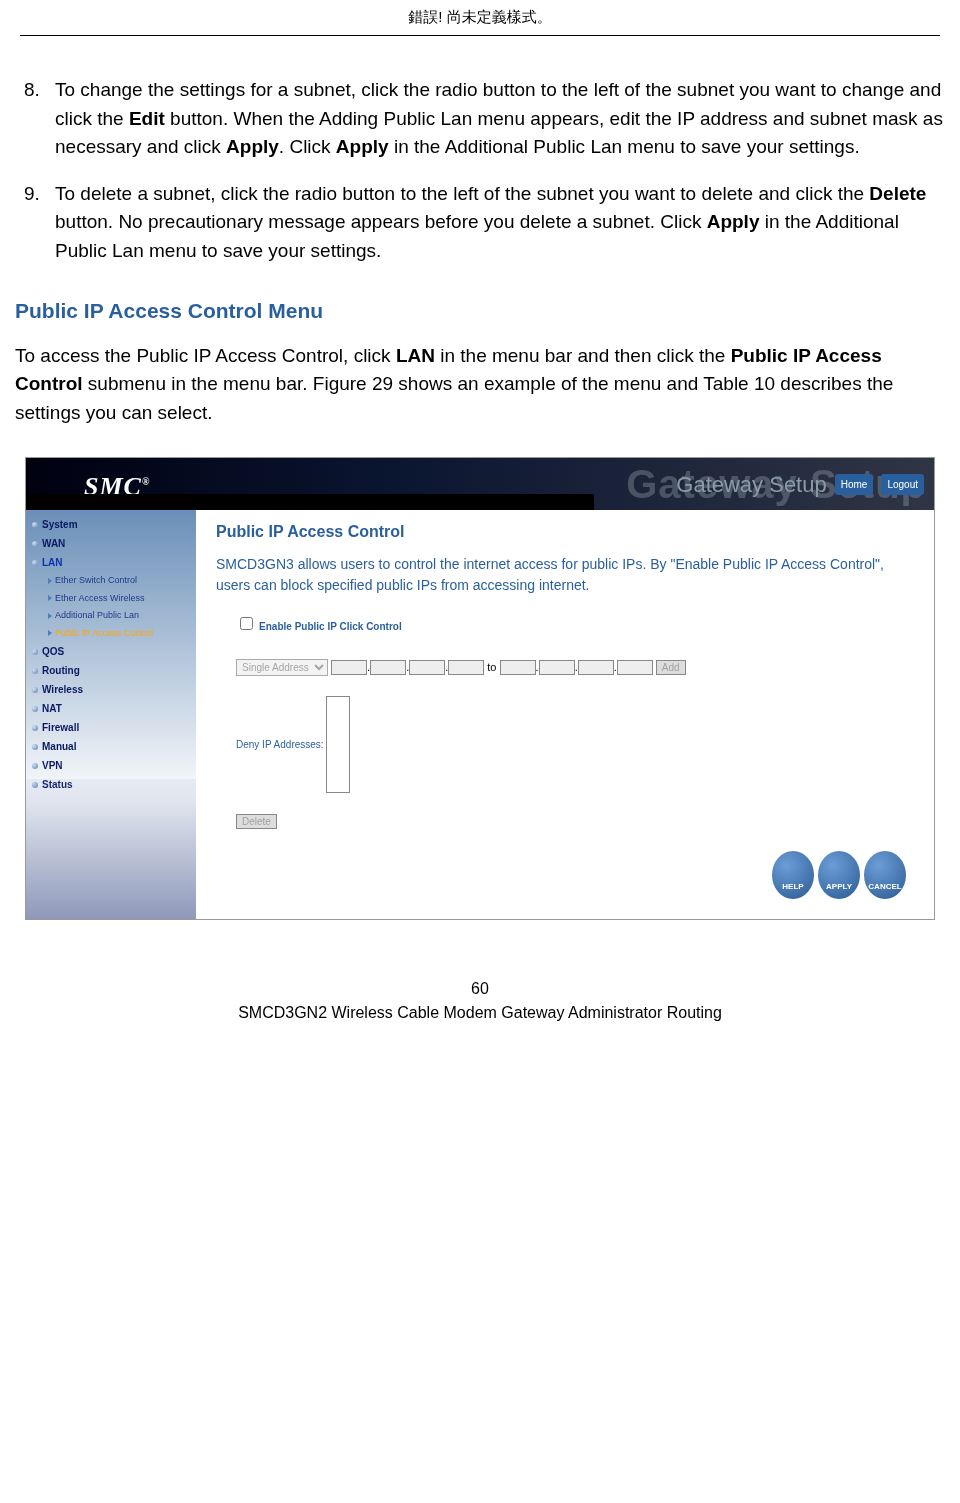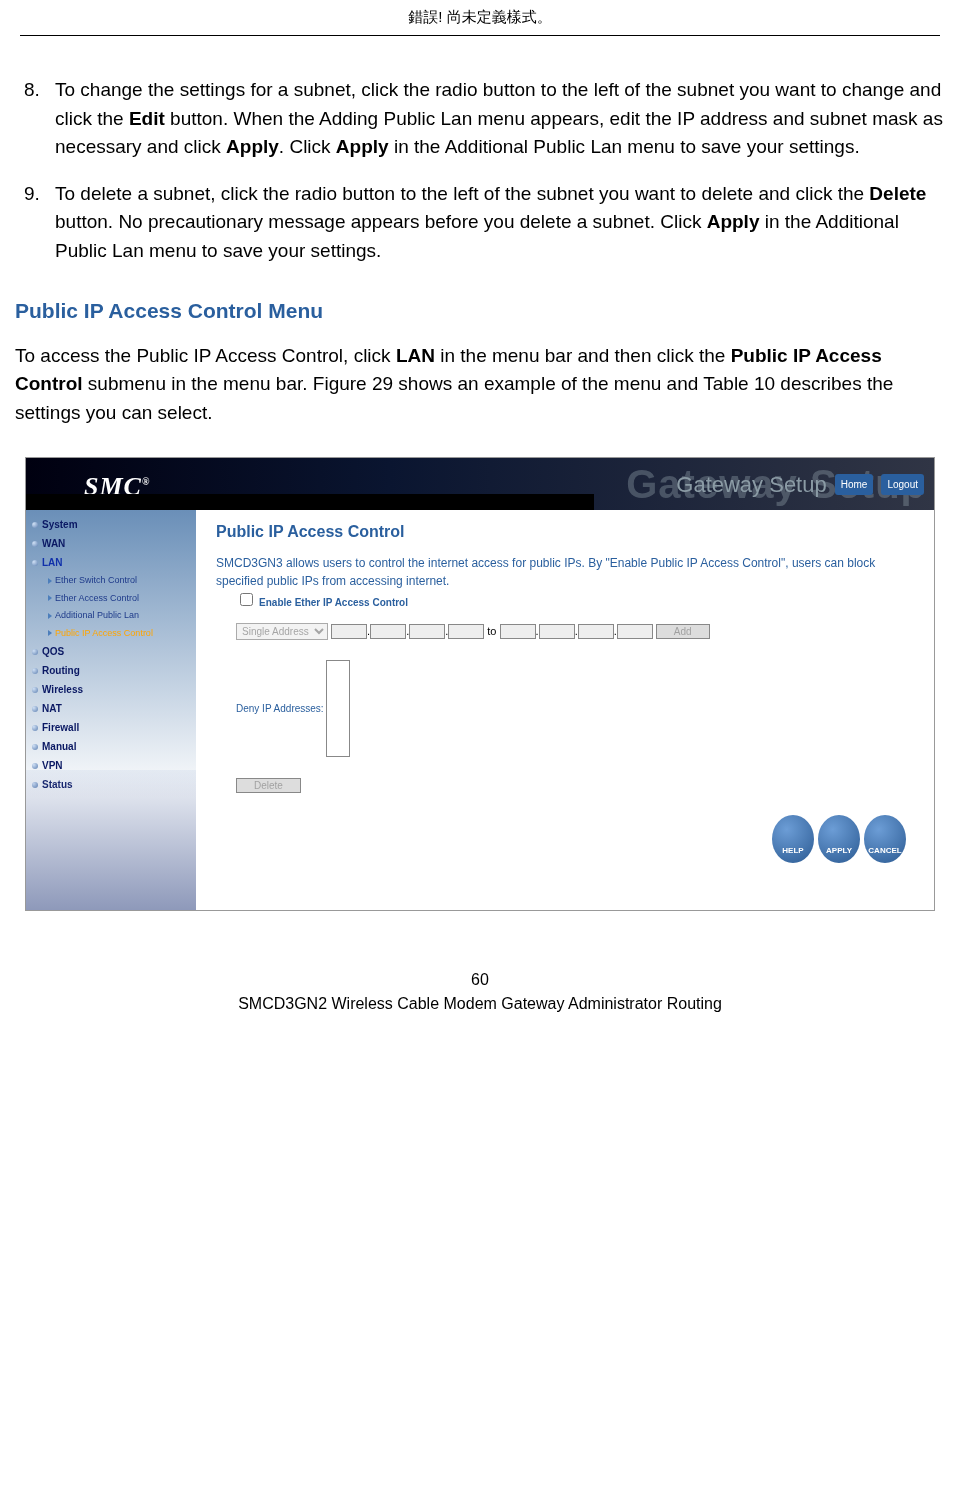--- a/index.html
+++ b/index.html
@@ -179,50 +179,52 @@
       padding: 10px 20px;
     }
     .ss-main-title {
       color: #2A5F9E;
       font-size: 16px;
       font-weight: bold;
       margin-bottom: 10px;
     }
     .ss-main-desc {
       color: #2A5F9E;
-      font-size: 12px;
+      font-size: 14px;
+      margin-bottom: 18px;
     }
     .ss-control-row {
       margin-bottom: 12px;
       padding-left: 20px;
     }
     .ss-checkbox-label {
       color: #2A5F9E;
       font-weight: bold;
       font-size: 10px;
     }
     .ss-select {
       background: #eee;
       border: 1px solid #888;
       font-size: 10px;
       padding: 1px;
       width: 92px;
+      margin-top: 12px;
     }
     .ss-ip-input {
       width: 32px;
       border: 1px solid #888;
       background: #eee;
       font-size: 10px;
       padding: 1px;
     }
     .ss-small-btn {
       background: #ddd;
       border: 1px solid #888;
       font-size: 10px;
-      padding: 1px 17px;
+      padding: 1px 5px;
     }
     .ss-deny-row {
       display: flex;
       align-items: center;
       gap: 2px;
       padding-left: 20px;
       margin: 20px 0;
     }
     .ss-deny-label {
       color: #2A5F9E;
@@ -308,41 +310,41 @@
         <span class="ss-btn"><span>Logout</span></span>
       </div>
     </div>
 
     <div class="ss-body">
       <div class="ss-sidebar">
         <div class="ss-nav-item"><span class="bullet"></span><span>System</span></div>
         <div class="ss-nav-item"><span class="bullet"></span><span>WAN</span></div>
         <div class="ss-nav-item active"><span class="bullet"></span><span>LAN</span></div>
         <div class="ss-nav-sub"><span class="arrow"></span><span>Ether Switch Control</span></div>
-        <div class="ss-nav-sub"><span class="arrow"></span><span>Ether Access Control</span></div>
+        <div class="ss-nav-sub"><span class="arrow"></span><span>Ether Access Wireless</span></div>
         <div class="ss-nav-sub"><span class="arrow"></span><span>Additional Public Lan</span></div>
         <div class="ss-nav-sub selected"><span class="arrow"></span><span>Public IP Access Control</span></div>
         <div class="ss-nav-item"><span class="bullet"></span><span>QOS</span></div>
         <div class="ss-nav-item"><span class="bullet"></span><span>Routing</span></div>
         <div class="ss-nav-item"><span class="bullet"></span><span>Wireless</span></div>
         <div class="ss-nav-item"><span class="bullet"></span><span>NAT</span></div>
         <div class="ss-nav-item"><span class="bullet"></span><span>Firewall</span></div>
         <div class="ss-nav-item"><span class="bullet"></span><span>Manual</span></div>
         <div class="ss-nav-item"><span class="bullet"></span><span>VPN</span></div>
         <div class="ss-nav-item"><span class="bullet"></span><span>Status</span></div>
         <div class="ss-sidebar-img"></div>
       </div>
 
       <div class="ss-main">
         <div class="ss-main-title">Public IP Access Control</div>
         <div class="ss-main-desc">SMCD3GN3 allows users to control the internet access for public IPs. By "Enable Public IP Access Control", users can block specified public IPs from accessing internet.</div>
 
         <div class="ss-control-row">
           <input type="checkbox" style="">
-          <span class="ss-checkbox-label">Enable Ether IP Access Control</span>
+          <span class="ss-checkbox-label">Enable Public IP Click Control</span>
         </div>
 
         <div class="ss-control-row">
           <select class="ss-select" disabled="">
             <option>Single Address</option>
           </select>
           <input class="ss-ip-input" disabled="" style="">.<input class="ss-ip-input" disabled="" style="">.<input class="ss-ip-input" disabled="" style="">.<input class="ss-ip-input" disabled="" style="">
           <span>to</span>
           <input class="ss-ip-input" disabled="" style="">.<input class="ss-ip-input" disabled="" style="">.<input class="ss-ip-input" disabled="" style="">.<input class="ss-ip-input" disabled="" style="">
           <button class="ss-small-btn" disabled="">Add</button>

